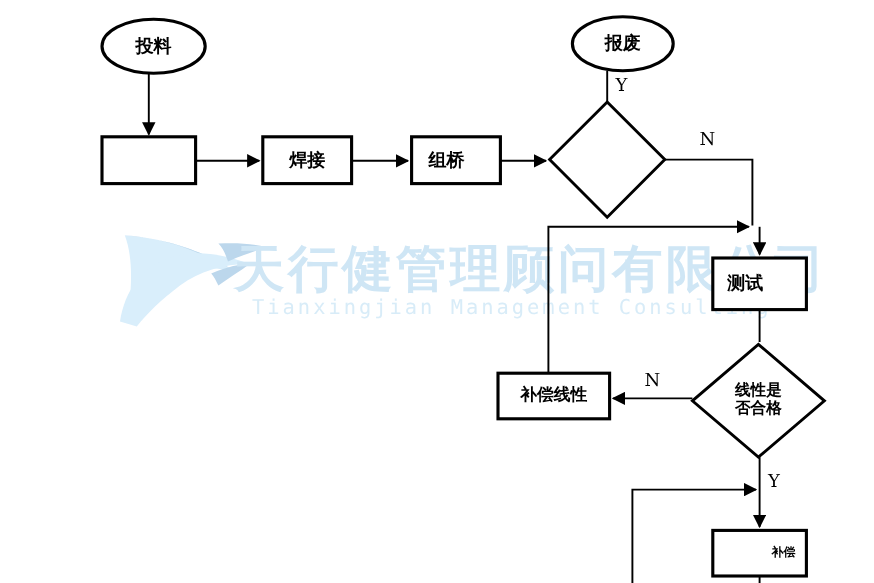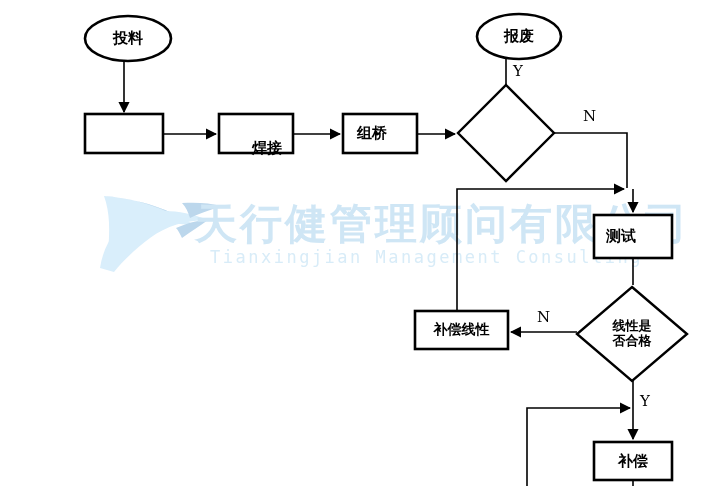--- a/index.html
+++ b/index.html
@@ -133,26 +133,26 @@
 
       <path d="M 527 486 L 527 408 L 630 408" marker-end="url(#arrow)"></path>
 
       <path d="M 633 480 L 633 486"></path>
     </g>
   </svg>
 
   <div id="label-layer" style="position:absolute;left:0;top:0;width:728px;height:486px;">
       <div class="node-label" style="left: 85px; top: 16px; width: 86px; height: 45px; font-size: 15px; display: flex; align-items: center; justify-content: center;">投料</div>
       <div class="node-label" style="left: 477px; top: 14px; width: 84px; height: 45px; font-size: 15px; display: flex; align-items: center; justify-content: center;">报废</div>
-      <div class="node-label" style="left: 219px; top: 129px; width: 74px; height: 39px; font-size: 15px; display: flex; align-items: center; justify-content: center; padding-left: 11px;">焊接</div>
+      <div class="node-label" style="left: 219px; top: 114px; width: 74px; height: 39px; font-size: 15px; display: flex; align-items: center; justify-content: center;">焊接</div>
       <div class="node-label" style="left: 343px; top: 114px; width: 58px; height: 39px; font-size: 15px; display: flex; align-items: center; justify-content: center;">组桥</div>
       <div class="node-label" style="left: 594px; top: 215px; width: 54px; height: 43px; font-size: 15px; display: flex; align-items: center; justify-content: center;">测试</div>
       <div class="node-label" style="left: 415px; top: 311px; width: 93px; height: 38px; font-size: 14px; display: flex; align-items: center; justify-content: center;">补偿线性</div>
       <div class="node-label" style="left: 577px; top: 287px; width: 110px; height: 94px; font-size: 13px; display: flex; align-items: center; justify-content: center;">线性是
 否合格</div>
-      <div class="node-label" style="left: 594px; top: 442px; width: 78px; height: 38px; font-size: 15px; display: flex; align-items: center; justify-content: center;">补偿</div>
+      <div class="node-label" style="left: 594px; top: 442px; width: 78px; height: 38px; font-size: 10px; display: flex; align-items: center; justify-content: center; padding-left: 20px;">补偿</div>
       <div class="edge-label" style="left: 513px; top: 62px;">Y</div>
       <div class="edge-label" style="left: 583px; top: 107px;">N</div>
       <div class="edge-label" style="left: 537px; top: 308px;">N</div>
       <div class="edge-label" style="left: 640px; top: 392px;">Y</div>
     </div>
 
 </div>
 
 </body></html>

